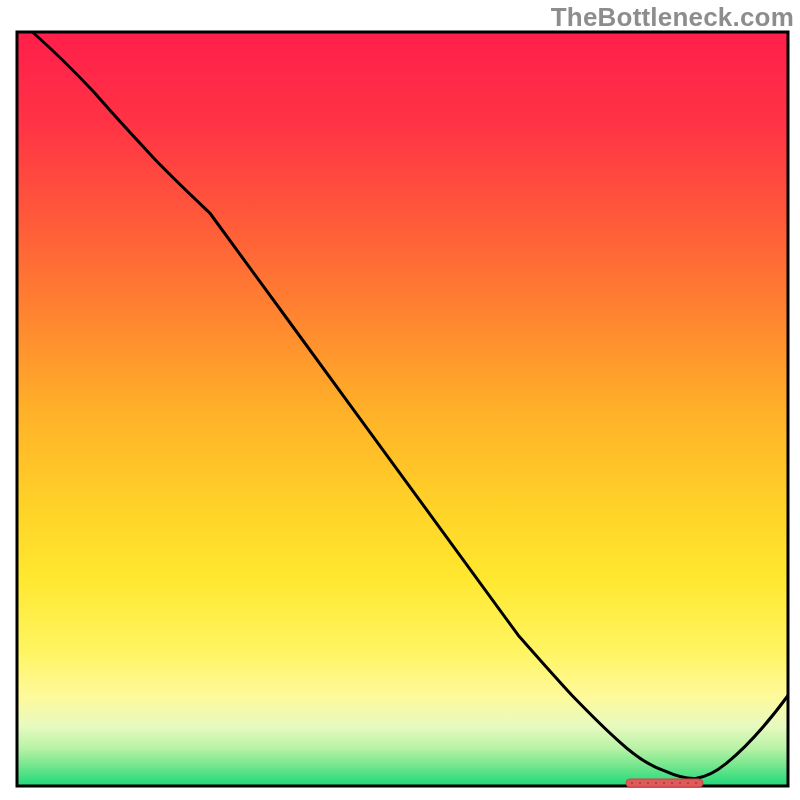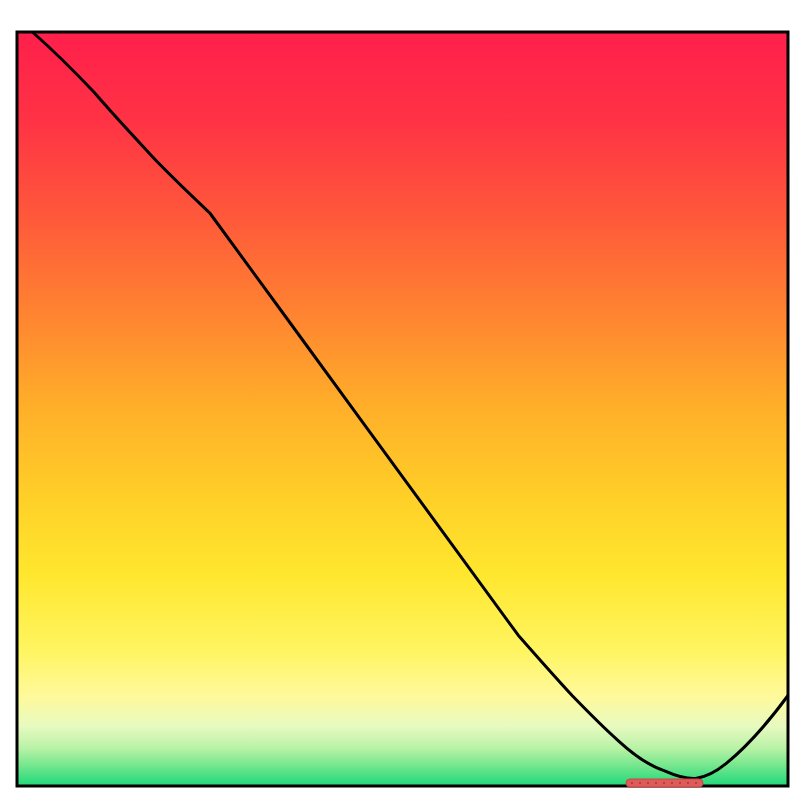--- a/index.html
+++ b/index.html
@@ -91,13 +91,14 @@
           <circle cx="664" cy="783" r="1"></circle>
           <circle cx="672" cy="783" r="1"></circle>
           <circle cx="680" cy="783" r="1"></circle>
           <circle cx="688" cy="783" r="1"></circle>
           <circle cx="696" cy="783" r="1"></circle>
         </g>
       </g>
     </g>
   </svg>
 
+  <div class="watermark">TheBottleneck.com</div>
 </div>
 
 </body></html>

